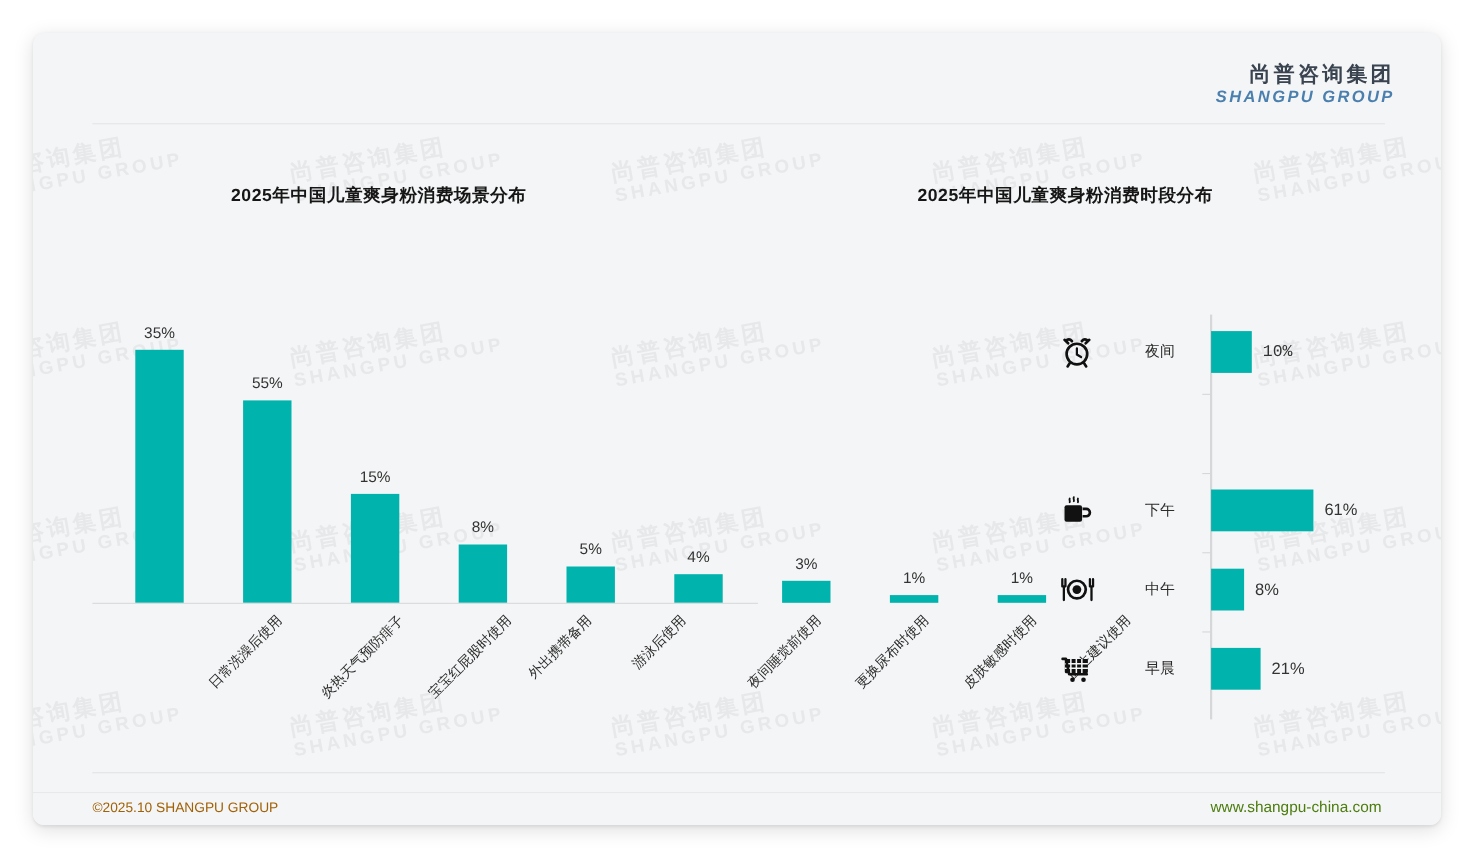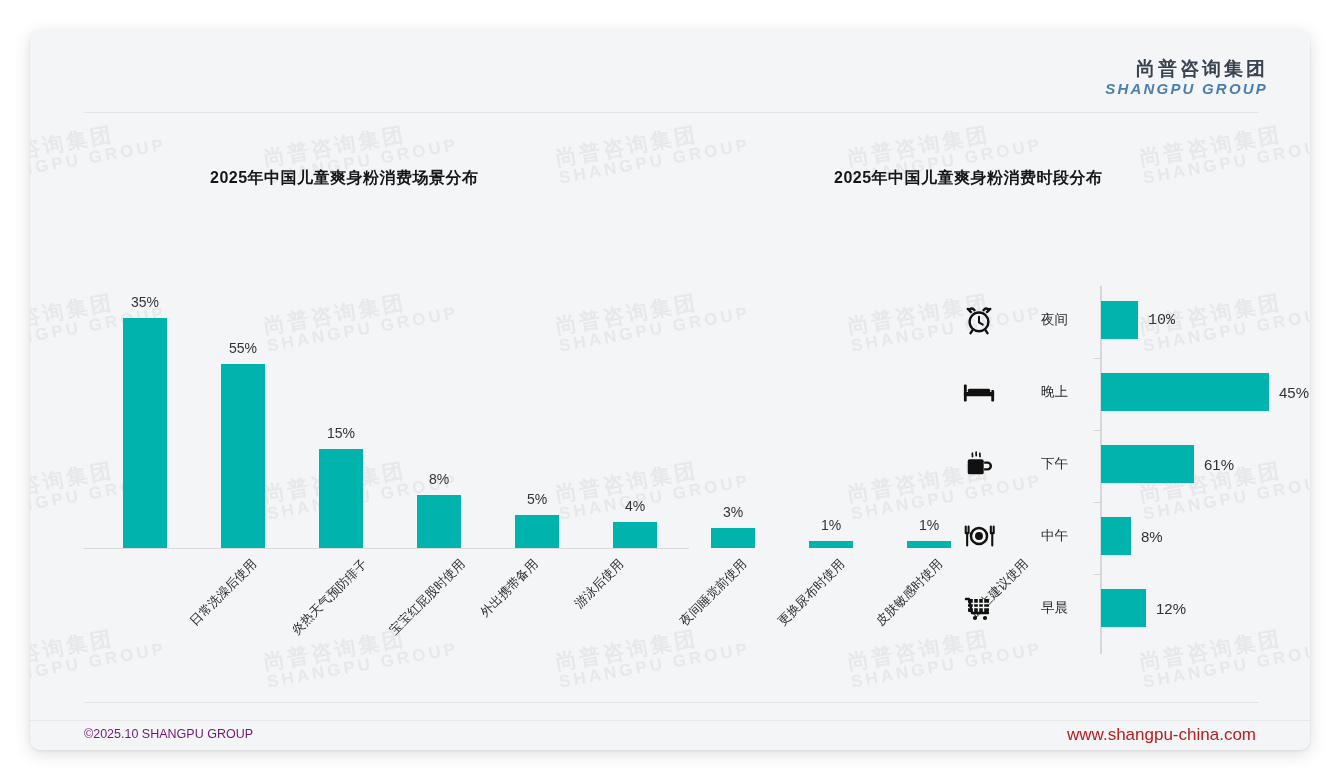--- a/index.html
+++ b/index.html
@@ -268,30 +268,30 @@
     height: 30px;
     background: #f4f5f6;
     border-top: 1px solid #e7e9eb;
     z-index: 5;
   }
   #footer-left {
     position: absolute;
     left: 54px;
     top: 697px;
     font-size: 12.5px;
-    color: #701a75;
+    color: #a16207;
     white-space: nowrap;
     z-index: 6;
   }
   #footer-right {
     position: absolute;
     right: 54px;
     top: 695px;
-    font-size: 17px;
-    color: #b91c1c;
+    font-size: 14px;
+    color: #4d7c0f;
     white-space: nowrap;
     z-index: 6;
   }
 </style>
 </head>
 <body>
 
 <div id="slide">
 
   <div class="wm-layer" id="wm-layer">
@@ -448,33 +448,20 @@
             <path d="M16 12.5v6l4 2.4" fill="none" stroke="currentColor" stroke-width="2.2" stroke-linecap="round"></path>
             <path d="M7.5 7.5 4 4.2M24.5 7.5 28 4.2" stroke="currentColor" stroke-width="2.6" stroke-linecap="round"></path>
             <path d="M6 4.5a4 4 0 0 1 5.2 1M26 4.5a4 4 0 0 0-5.2 1" stroke="currentColor" stroke-width="2.6" fill="none" stroke-linecap="round"></path>
             <path d="M9 27l-2 3M23 27l2 3" stroke="currentColor" stroke-width="2.6" stroke-linecap="round"></path>
           </svg>
         </div>
         <div class="h-cat">夜间</div>
         <div class="h-bar" style="width: 37px; background: rgb(0, 179, 172);"></div>
         <div class="h-val" style="left: 203px;">10%</div>
       </div>
-      <div class="h-row" style="top: 78px;">
-        <div class="h-icon">
-          <svg width="34" height="24" viewBox="0 0 36 24" fill="currentColor">
-            <rect x="2" y="4" width="3" height="18" rx="1"></rect>
-            <rect x="31" y="10" width="3" height="12" rx="1"></rect>
-            <rect x="2" y="12" width="32" height="4.5" rx="1"></rect>
-            <rect x="6" y="8.5" width="24" height="4" rx="2"></rect>
-          </svg>
-        </div>
-        <div class="h-cat">晚上</div>
-        <div class="h-bar" style="width: 168px; background: rgb(0, 179, 172);"></div>
-        <div class="h-val" style="left: 334px;">45%</div>
-      </div>
       <div class="h-tick" style="top: 78px;"></div>
       <div class="h-row" style="top: 150px;">
         <div class="h-icon">
           <svg width="30" height="30" viewBox="0 0 32 32" fill="currentColor">
             <path d="M9 4.5c-.7 1.6.6 2.2 0 3.6M13 3.2c-.7 1.8.6 2.4 0 3.9M17 4.5c-.7 1.6.6 2.2 0 3.6" stroke="currentColor" stroke-width="1.8" fill="none" stroke-linecap="round"></path>
             <rect x="4" y="11" width="17" height="16" rx="2"></rect>
             <path d="M21.5 14.5h3.5a3.6 3.6 0 0 1 0 7.2h-3.5" fill="none" stroke="currentColor" stroke-width="2.6"></path>
           </svg>
         </div>
         <div class="h-cat">下午</div>
@@ -501,21 +488,21 @@
           <svg width="32" height="28" viewBox="0 0 32 28" fill="currentColor">
             <rect x="5" y="5" width="21" height="13" rx="1"></rect>
             <path d="M5 9.5h21M5 13.5h21M10.5 5v13M15.5 5v13M20.5 5v13" stroke="#f4f5f6" stroke-width="1.4"></path>
             <path d="M3 5h3l3 14h16" fill="none" stroke="currentColor" stroke-width="2.4" stroke-linecap="round" stroke-linejoin="round"></path>
             <circle cx="12" cy="24" r="2.1"></circle>
             <circle cx="22" cy="24" r="2.1"></circle>
           </svg>
         </div>
         <div class="h-cat">早晨</div>
         <div class="h-bar" style="width: 45px; background: rgb(0, 179, 172);"></div>
-        <div class="h-val" style="left: 211px;">12%</div>
+        <div class="h-val" style="left: 211px;">21%</div>
       </div>
       <div class="h-tick" style="top: 294px;"></div>
     </div>
 
   <div id="footnote-rule"></div>
   <div id="footer-bar"></div>
   <div id="footer-left">©2025.10 SHANGPU GROUP</div>
   <div id="footer-right">www.shangpu-china.com</div>
 
 </div>

